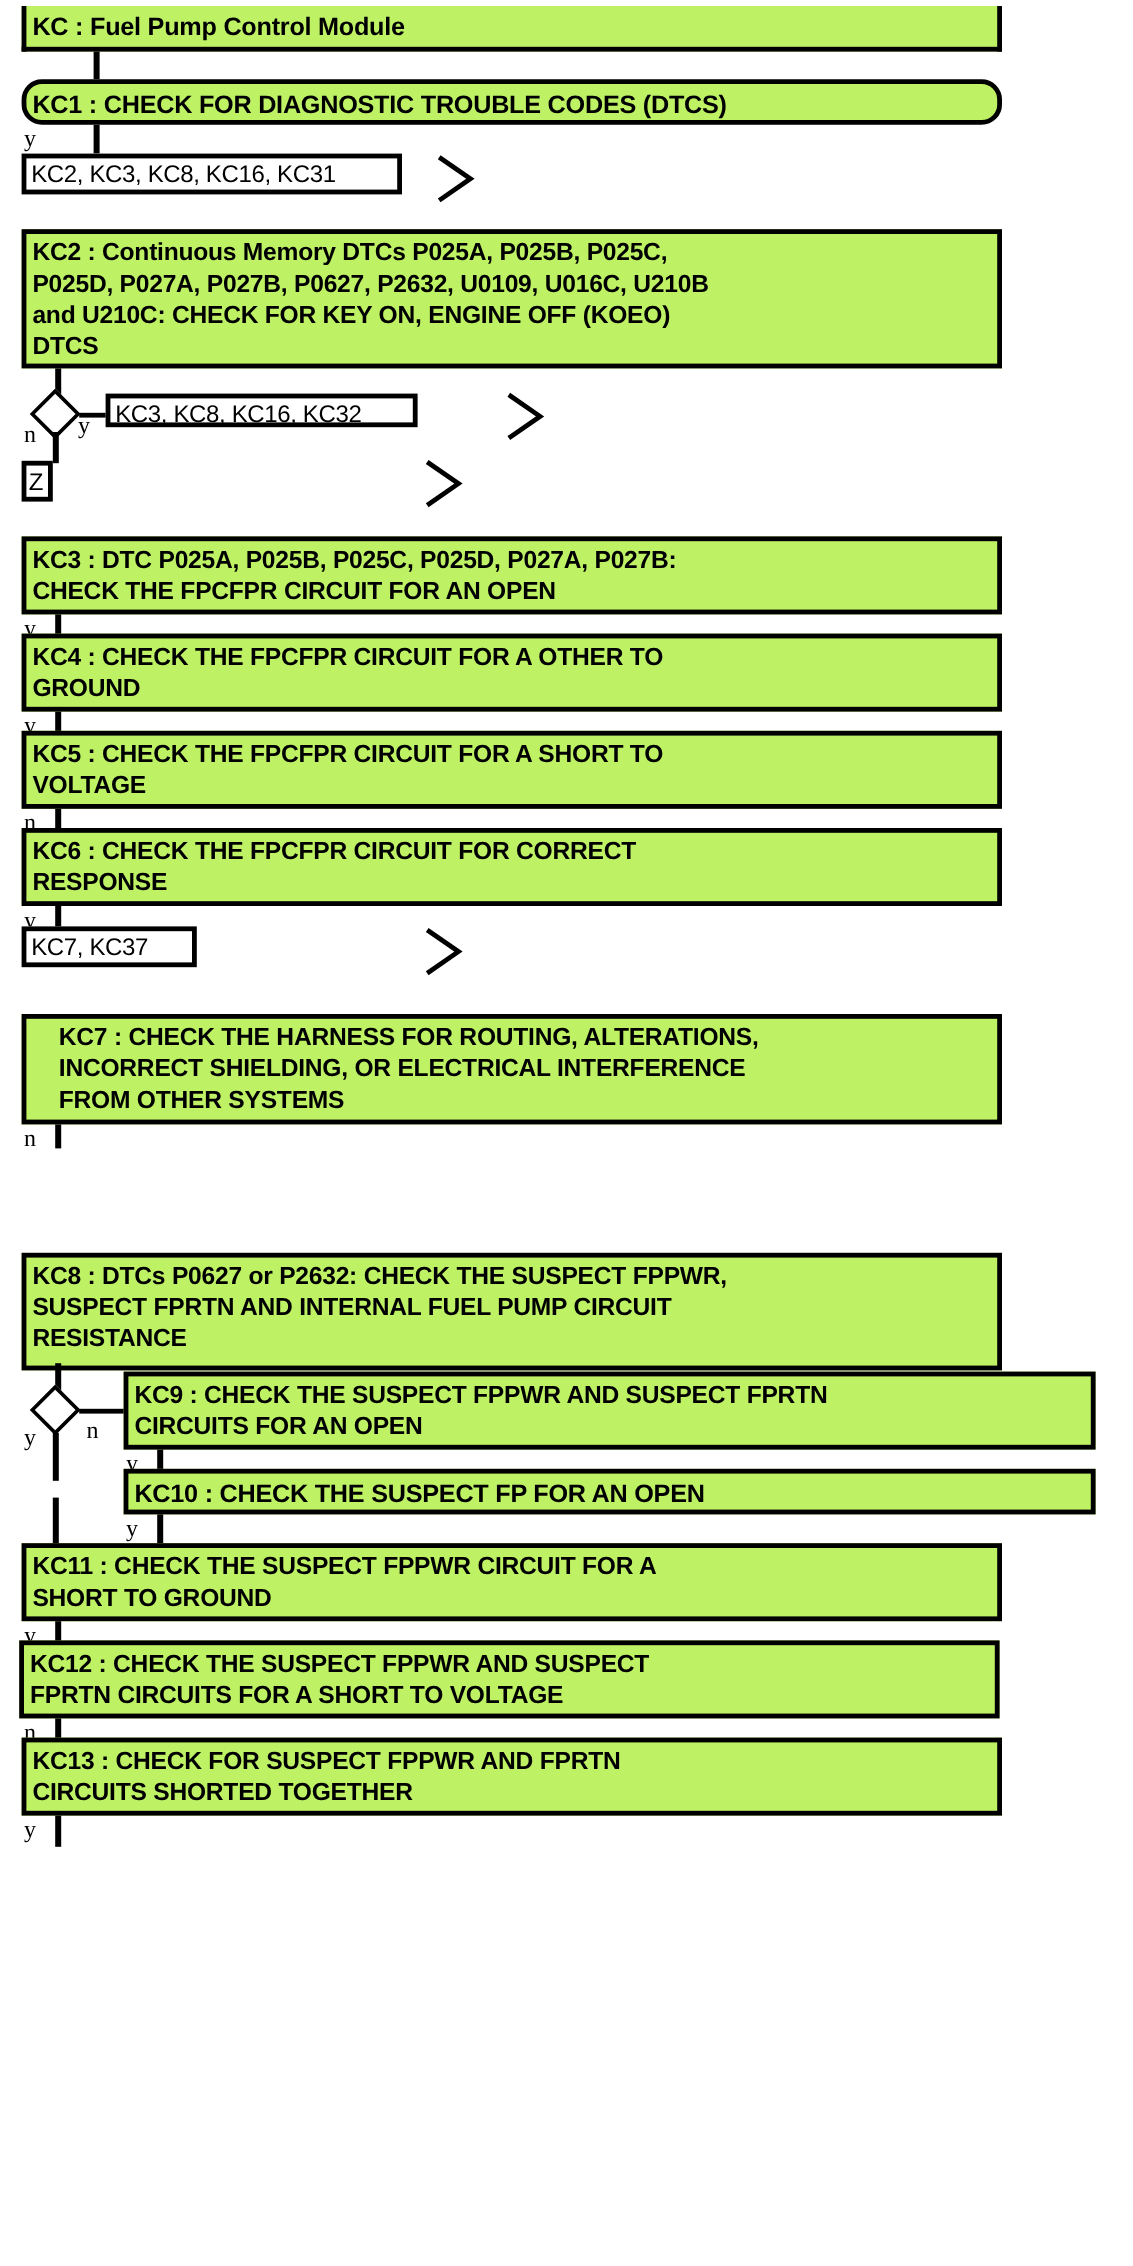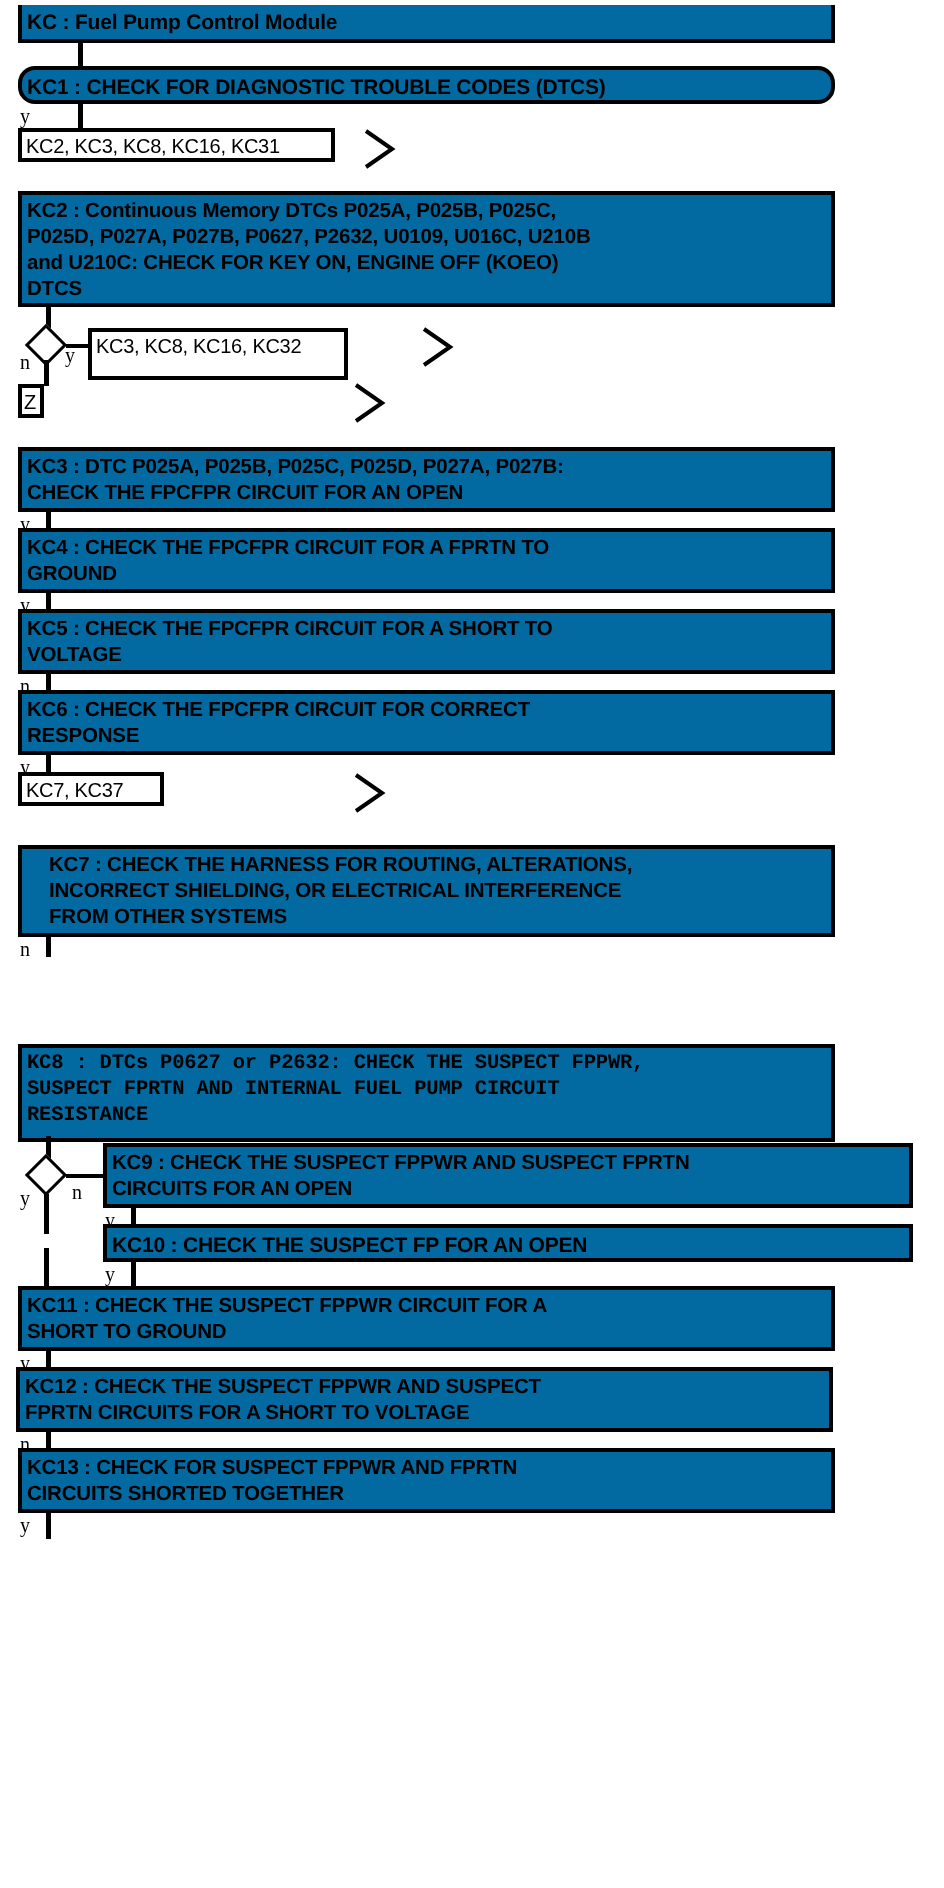--- a/index.html
+++ b/index.html
@@ -15,21 +15,21 @@
   }
   #chart {
     position: relative;
     width: 944px;
     height: 1888px;
   }
   
   .box {
     position: absolute;
     border: 4px solid #000;
-    background: #0369a1;
+    background: #bef264;
     font-weight: bold;
     font-size: 20.5px;
     line-height: 26px;
     letter-spacing: -0.2px;
     padding: 3px 2px 3px 5px;
     white-space: pre-line;
     text-rendering: geometricPrecision;
   }
   .box.header {
     border-top: none;
@@ -108,21 +108,21 @@
 and U210C: CHECK FOR KEY ON, ENGINE OFF (KOEO)
 DTCS</div>
 
   <div class="vline" style="left:46px; top:307px; height:28px;"></div>
   <div class="diamond" style="left:31px; top:330px;"></div>
 
   <div class="hline" style="left:66px; top:344px; width:26px;"></div>
   <div class="blabel" style="left:65px; top:345px;">y</div>
   <div class="blabel" style="left:20px; top:352px;">n</div>
 
-  <div class="refbox" style="left:88px; top:328px; width:260px; height:52px;">KC3, KC8, KC16, KC32</div>
+  <div class="refbox" style="left:88px; top:328px; width:260px; height:28px;">KC3, KC8, KC16, KC32</div>
 
   <div class="chev" style="left:420px; top:325px;">
     <svg width="36" height="44" viewBox="0 0 36 44">
       <polyline points="4,4 30,22 4,40" fill="none" stroke="#000" stroke-width="4"></polyline>
     </svg>
   </div>
 
   <div class="vline" style="left:44px; top:360px; height:26px;"></div>
 
   <div class="refbox" style="left:18px; top:384px; width:26px; height:34px; padding-left:2px; padding-right:2px;">Z</div>
@@ -132,21 +132,21 @@
       <polyline points="4,4 30,22 4,40" fill="none" stroke="#000" stroke-width="4"></polyline>
     </svg>
   </div>
 
   <div class="box" style="left:18px; top:447px; width:817px; height:65px;">KC3 : DTC P025A, P025B, P025C, P025D, P027A, P027B:
 CHECK THE FPCFPR CIRCUIT FOR AN OPEN</div>
 
   <div class="blabel" style="left:20px; top:514px;">y</div>
   <div class="vline" style="left:46px; top:512px; height:20px;"></div>
 
-  <div class="box" style="left:18px; top:528px; width:817px; height:65px;">KC4 : CHECK THE FPCFPR CIRCUIT FOR A FPRTN TO
+  <div class="box" style="left:18px; top:528px; width:817px; height:65px;">KC4 : CHECK THE FPCFPR CIRCUIT FOR A OTHER TO
 GROUND</div>
 
   <div class="blabel" style="left:20px; top:595px;">y</div>
   <div class="vline" style="left:46px; top:593px; height:20px;"></div>
 
   <div class="box" style="left:18px; top:609px; width:817px; height:65px;">KC5 : CHECK THE FPCFPR CIRCUIT FOR A SHORT TO
 VOLTAGE</div>
 
   <div class="blabel" style="left:20px; top:676px;">n</div>
   <div class="vline" style="left:46px; top:674px; height:20px;"></div>
@@ -166,21 +166,21 @@
   </div>
 
   <div class="box" style="left:18px; top:845px; width:817px; height:92px;padding-left:27px;">KC7 : CHECK THE HARNESS FOR ROUTING, ALTERATIONS,
 INCORRECT SHIELDING, OR ELECTRICAL INTERFERENCE
 FROM OTHER SYSTEMS</div>
 
   <div class="blabel" style="left:20px; top:939px;">n</div>
   <div class="vline" style="left:46px; top:937px; height:20px;"></div>
 
 
-  <div class="box" style="left:18px; top:1044px; width:817px; height:98px;font-family:Liberation Mono, monospace;">KC8 : DTCs P0627 or P2632: CHECK THE SUSPECT FPPWR,
+  <div class="box" style="left:18px; top:1044px; width:817px; height:98px;">KC8 : DTCs P0627 or P2632: CHECK THE SUSPECT FPPWR,
 SUSPECT FPRTN AND INTERNAL FUEL PUMP CIRCUIT
 RESISTANCE</div>
 
   <div class="vline" style="left:46px; top:1136px; height:28px;"></div>
   <div class="diamond" style="left:31px; top:1160px;"></div>
   <div class="hline" style="left:66px; top:1174px; width:40px;"></div>
   <div class="blabel" style="left:72px; top:1182px;">n</div>
   <div class="blabel" style="left:20px; top:1188px;">y</div>
 
   <div class="box" style="left:103px; top:1143px; width:810px; height:65px;">KC9 : CHECK THE SUSPECT FPPWR AND SUSPECT FPRTN

